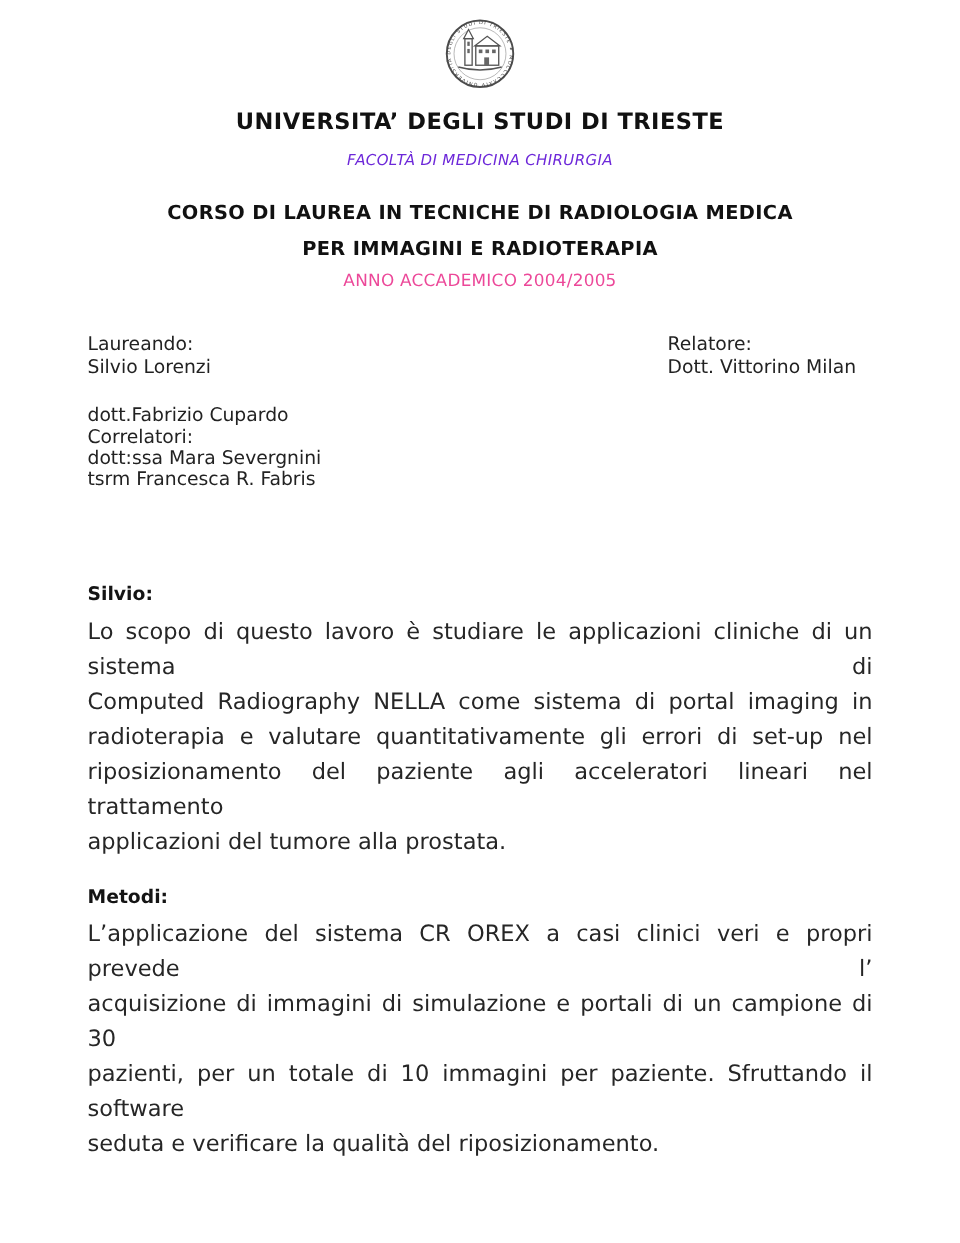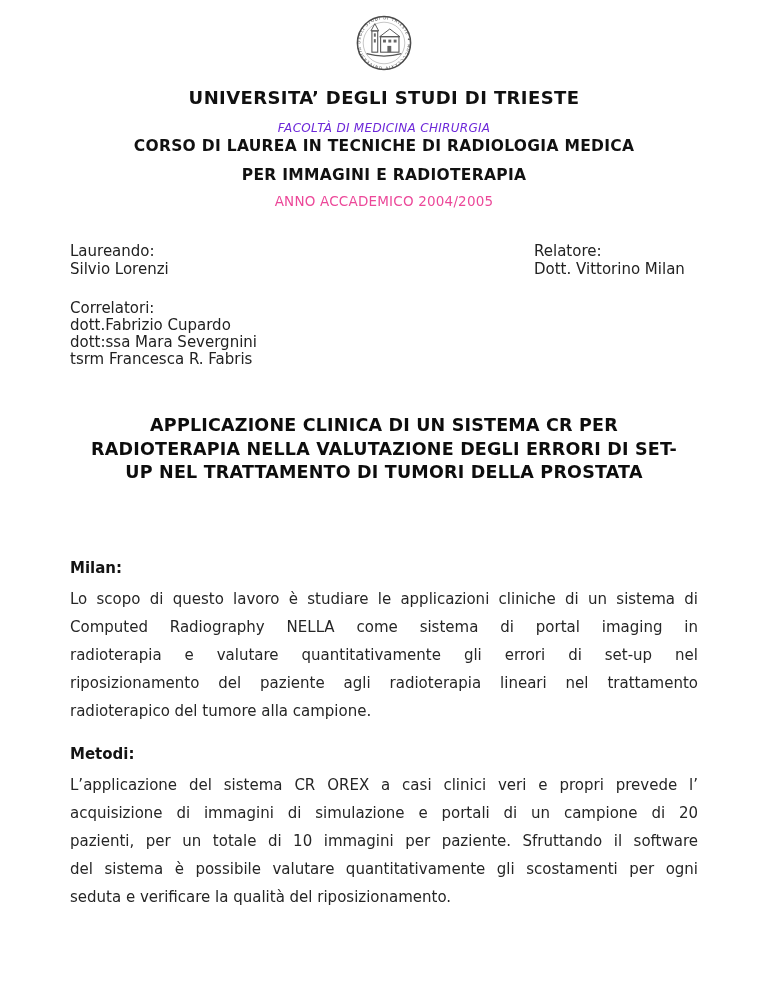--- a/index.html
+++ b/index.html
@@ -30,21 +30,21 @@
     margin-top: 11px;
     font-size: 12px; line-height: 19px;
     font-style: italic; letter-spacing: 0.3px;
     color: #6d28d9;
   }
   .h-course {
     font-size: 15.5px; line-height: 17px;
     font-weight: bold; letter-spacing: 0.3px;
     color: #111;
   }
-  .h-c1 { margin-top: 0; }
+  .h-c1 { margin-top: 24px; }
   .h-c2 { margin-top: 12px; }
   .h-anno {
     margin-top: 10px;
     font-size: 13.5px; line-height: 15px;
     color: #ec4899; letter-spacing: 0.2px;
   }
 
   .byline {
     margin-top: 33px;
     display: flex;
@@ -69,21 +69,21 @@
 
   .sec-heading {
     font-size: 15px; line-height: 18px;
     font-weight: bold; color: #141414;
   }
   .scopi-heading { margin-top: 74px; }
   .metodi-heading { margin-top: 20px; }
 
   .para {
     margin-top: 8px;
-    font-size: 15px; line-height: 28px;
+    font-size: 18px; line-height: 28px;
     color: #262626;
   }
   .jline {
     text-align: justify;
     text-align-last: justify;
     white-space: normal;
   }
   .jline.last { text-align-last: left; }
 </style>
 </head>
@@ -129,43 +129,37 @@
       <div>Laureando:</div>
       <div>Silvio Lorenzi</div>
     </div>
     <div class="right">
       <div>Relatore:</div>
       <div>Dott. Vittorino Milan</div>
     </div>
   </div>
 
   <div class="correlatori">
+    <div>dott.Fabrizio Cupardo</div>
     <div>Correlatori:</div>
-    <div>dott.Fabrizio Cupardo</div>
     <div>dott:ssa Mara Severgnini</div>
     <div>tsrm Francesca R. Fabris</div>
   </div>
 
-  <div class="thesis-title">
-    <div>APPLICAZIONE CLINICA DI UN SISTEMA CR PER</div>
-    <div>RADIOTERAPIA NELLA VALUTAZIONE DEGLI ERRORI DI SET-</div>
-    <div>UP NEL TRATTAMENTO DI TUMORI DELLA PROSTATA</div>
-  </div>
 
-  <div class="sec-heading scopi-heading">Milan:</div>
+  <div class="sec-heading scopi-heading">Silvio:</div>
   <div class="para">
     <div class="jline">Lo scopo di questo lavoro è studiare le applicazioni cliniche di un sistema di</div>
     <div class="jline">Computed Radiography NELLA come sistema di portal imaging  in</div>
     <div class="jline">radioterapia e valutare quantitativamente gli errori di set-up nel</div>
-    <div class="jline">riposizionamento del paziente agli radioterapia lineari nel trattamento</div>
-    <div class="jline last">radioterapico del tumore alla campione.</div>
+    <div class="jline">riposizionamento del paziente agli acceleratori lineari nel trattamento</div>
+    <div class="jline last">applicazioni del tumore alla prostata.</div>
   </div>
 
   <div class="sec-heading metodi-heading">Metodi:</div>
   <div class="para">
     <div class="jline">L’applicazione del sistema CR OREX a casi clinici veri e propri prevede l’</div>
-    <div class="jline">acquisizione di immagini di simulazione e portali di un campione di 20</div>
+    <div class="jline">acquisizione di immagini di simulazione e portali di un campione di 30</div>
     <div class="jline">pazienti, per un totale di 10 immagini per paziente. Sfruttando il software</div>
-    <div class="jline">del sistema è possibile valutare quantitativamente gli scostamenti per ogni</div>
     <div class="jline last">seduta e verificare la qualità del riposizionamento.</div>
   </div>
 
 </div>
 
 </body></html>

